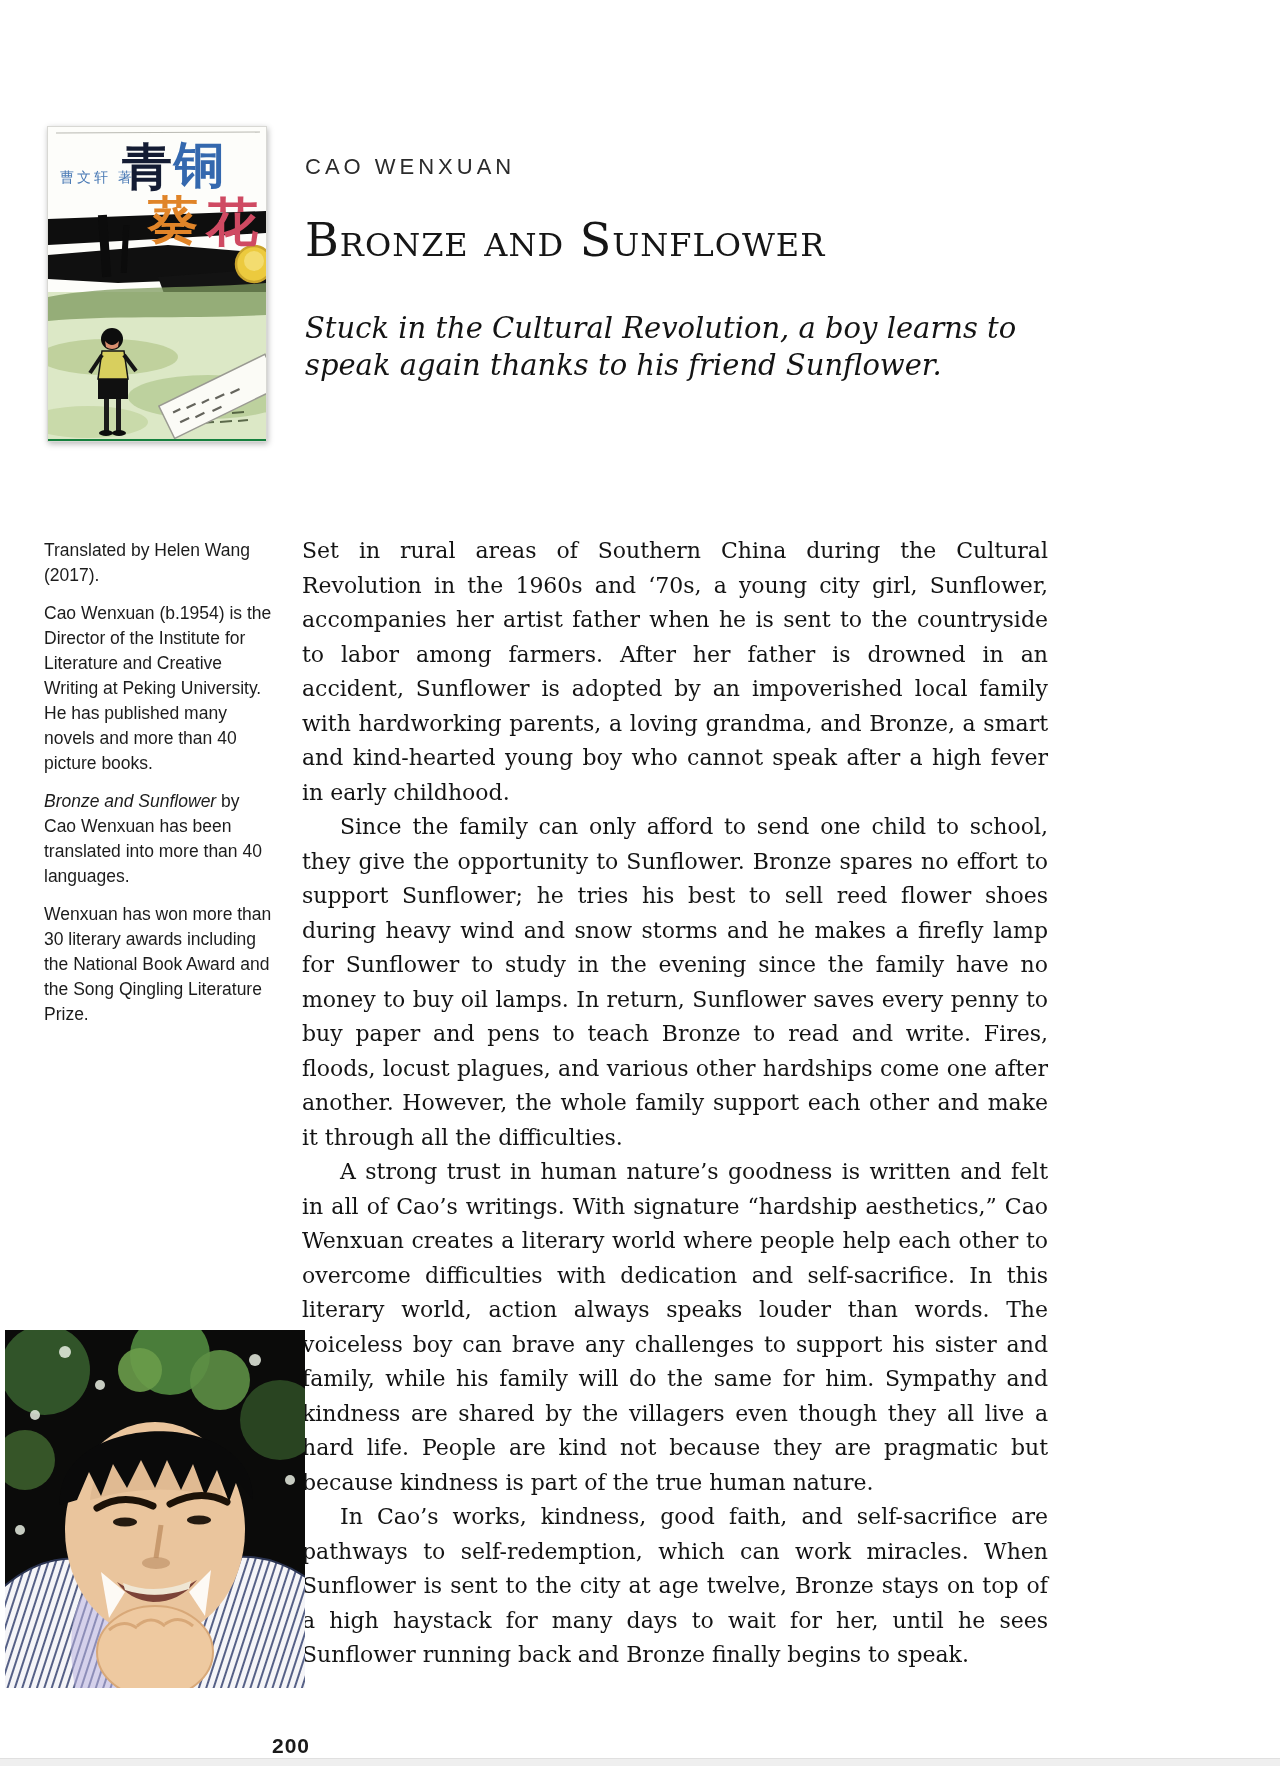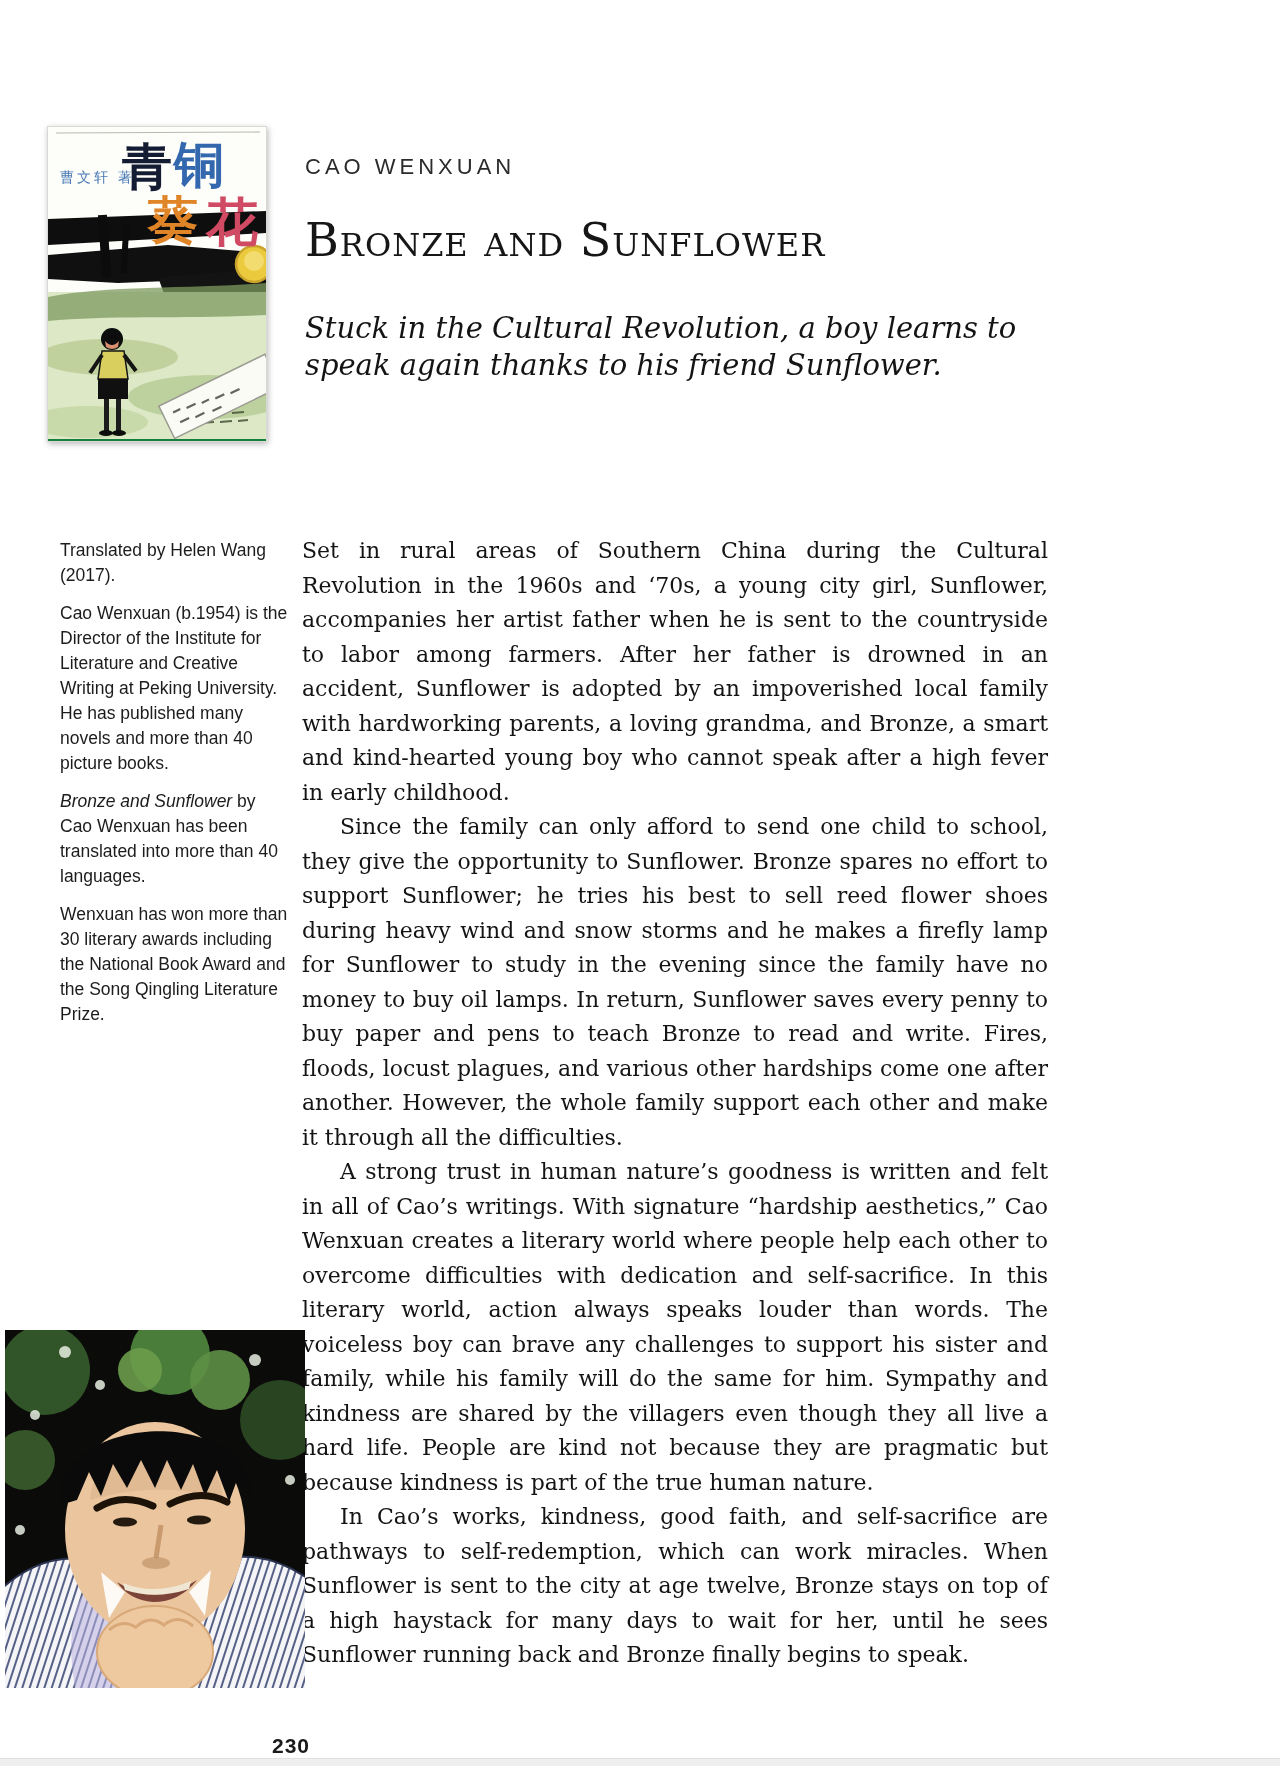--- a/index.html
+++ b/index.html
@@ -32,21 +32,21 @@
   .hdr-sub{
     margin-top:8px;font-size:27px;letter-spacing:1px;color:#1f1f1f;
   }
   .hdr-tagline{
     margin-top:46px;width:735px;
     font-family:"DejaVu Serif",serif;font-style:italic;
     font-size:29px;line-height:37px;color:#141414;
   }
   
   .sidebar{
-    position:absolute;left:60px;top:538px;width:228px;
+    position:absolute;left:44px;top:538px;width:228px;
     font-size:17.5px;line-height:25px;color:#1c1c1c;
   }
   .sidebar p{margin:0 0 13px 0;}
   .it-sans{font-style:italic;}
   
   .main{
     position:absolute;left:302px;top:534px;width:746px;
     font-family:"DejaVu Serif",serif;
     font-size:22px;line-height:34.5px;color:#141414;
     text-align:justify;
@@ -209,16 +209,16 @@
 
       <ellipse cx="150" cy="322" rx="58" ry="46" fill="#eec9a0" stroke="#d8a878" stroke-width="2"></ellipse>
       <path d="M104,300 Q118,288 132,298 M132,296 Q146,284 160,296 M160,294 Q174,284 188,296" stroke="#d8a878" stroke-width="3" fill="none"></path>
       <rect x="118" y="340" width="64" height="20" fill="#eec9a0"></rect>
 
       <path d="M96,242 L120,262 L104,288 Z" fill="#ffffff" opacity="0.9"></path>
       <path d="M206,240 L184,262 L200,286 Z" fill="#ffffff" opacity="0.9"></path>
     </svg>
   </div>
 
-  <div class="folio">230</div>
+  <div class="folio">200</div>
   <div class="bottom-strip"></div>
 
 </div>
 
 </body></html>

